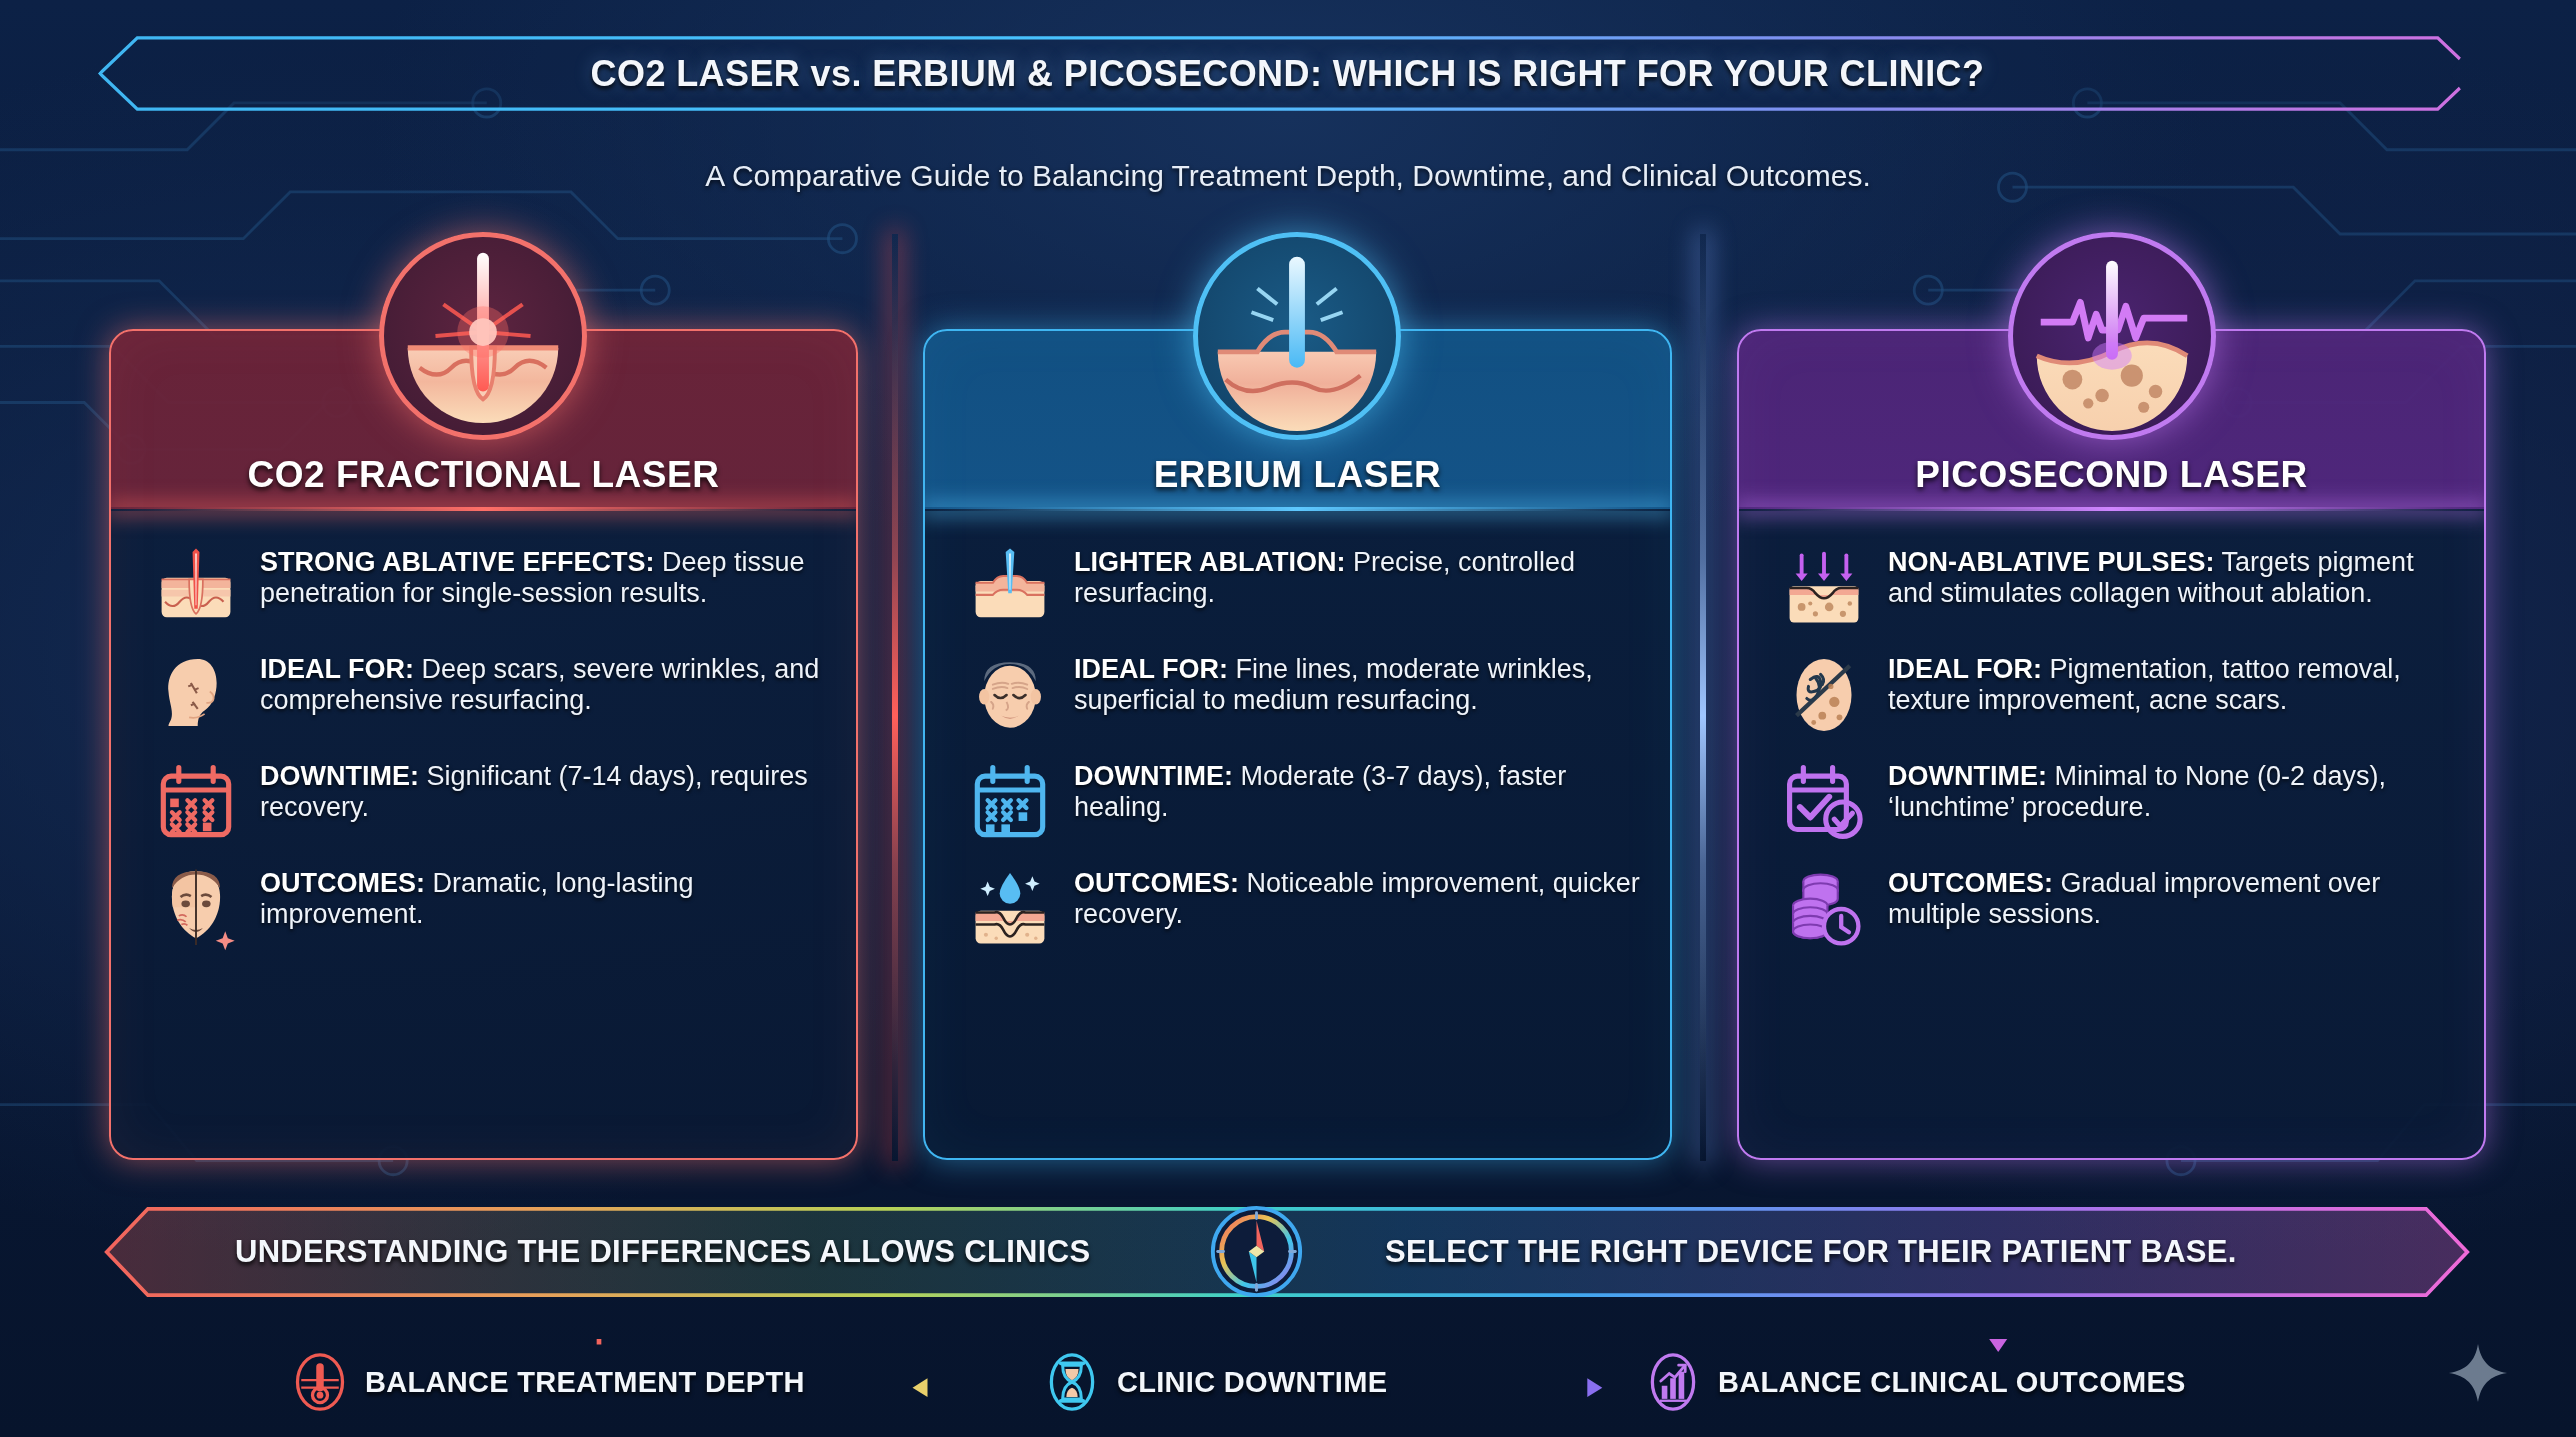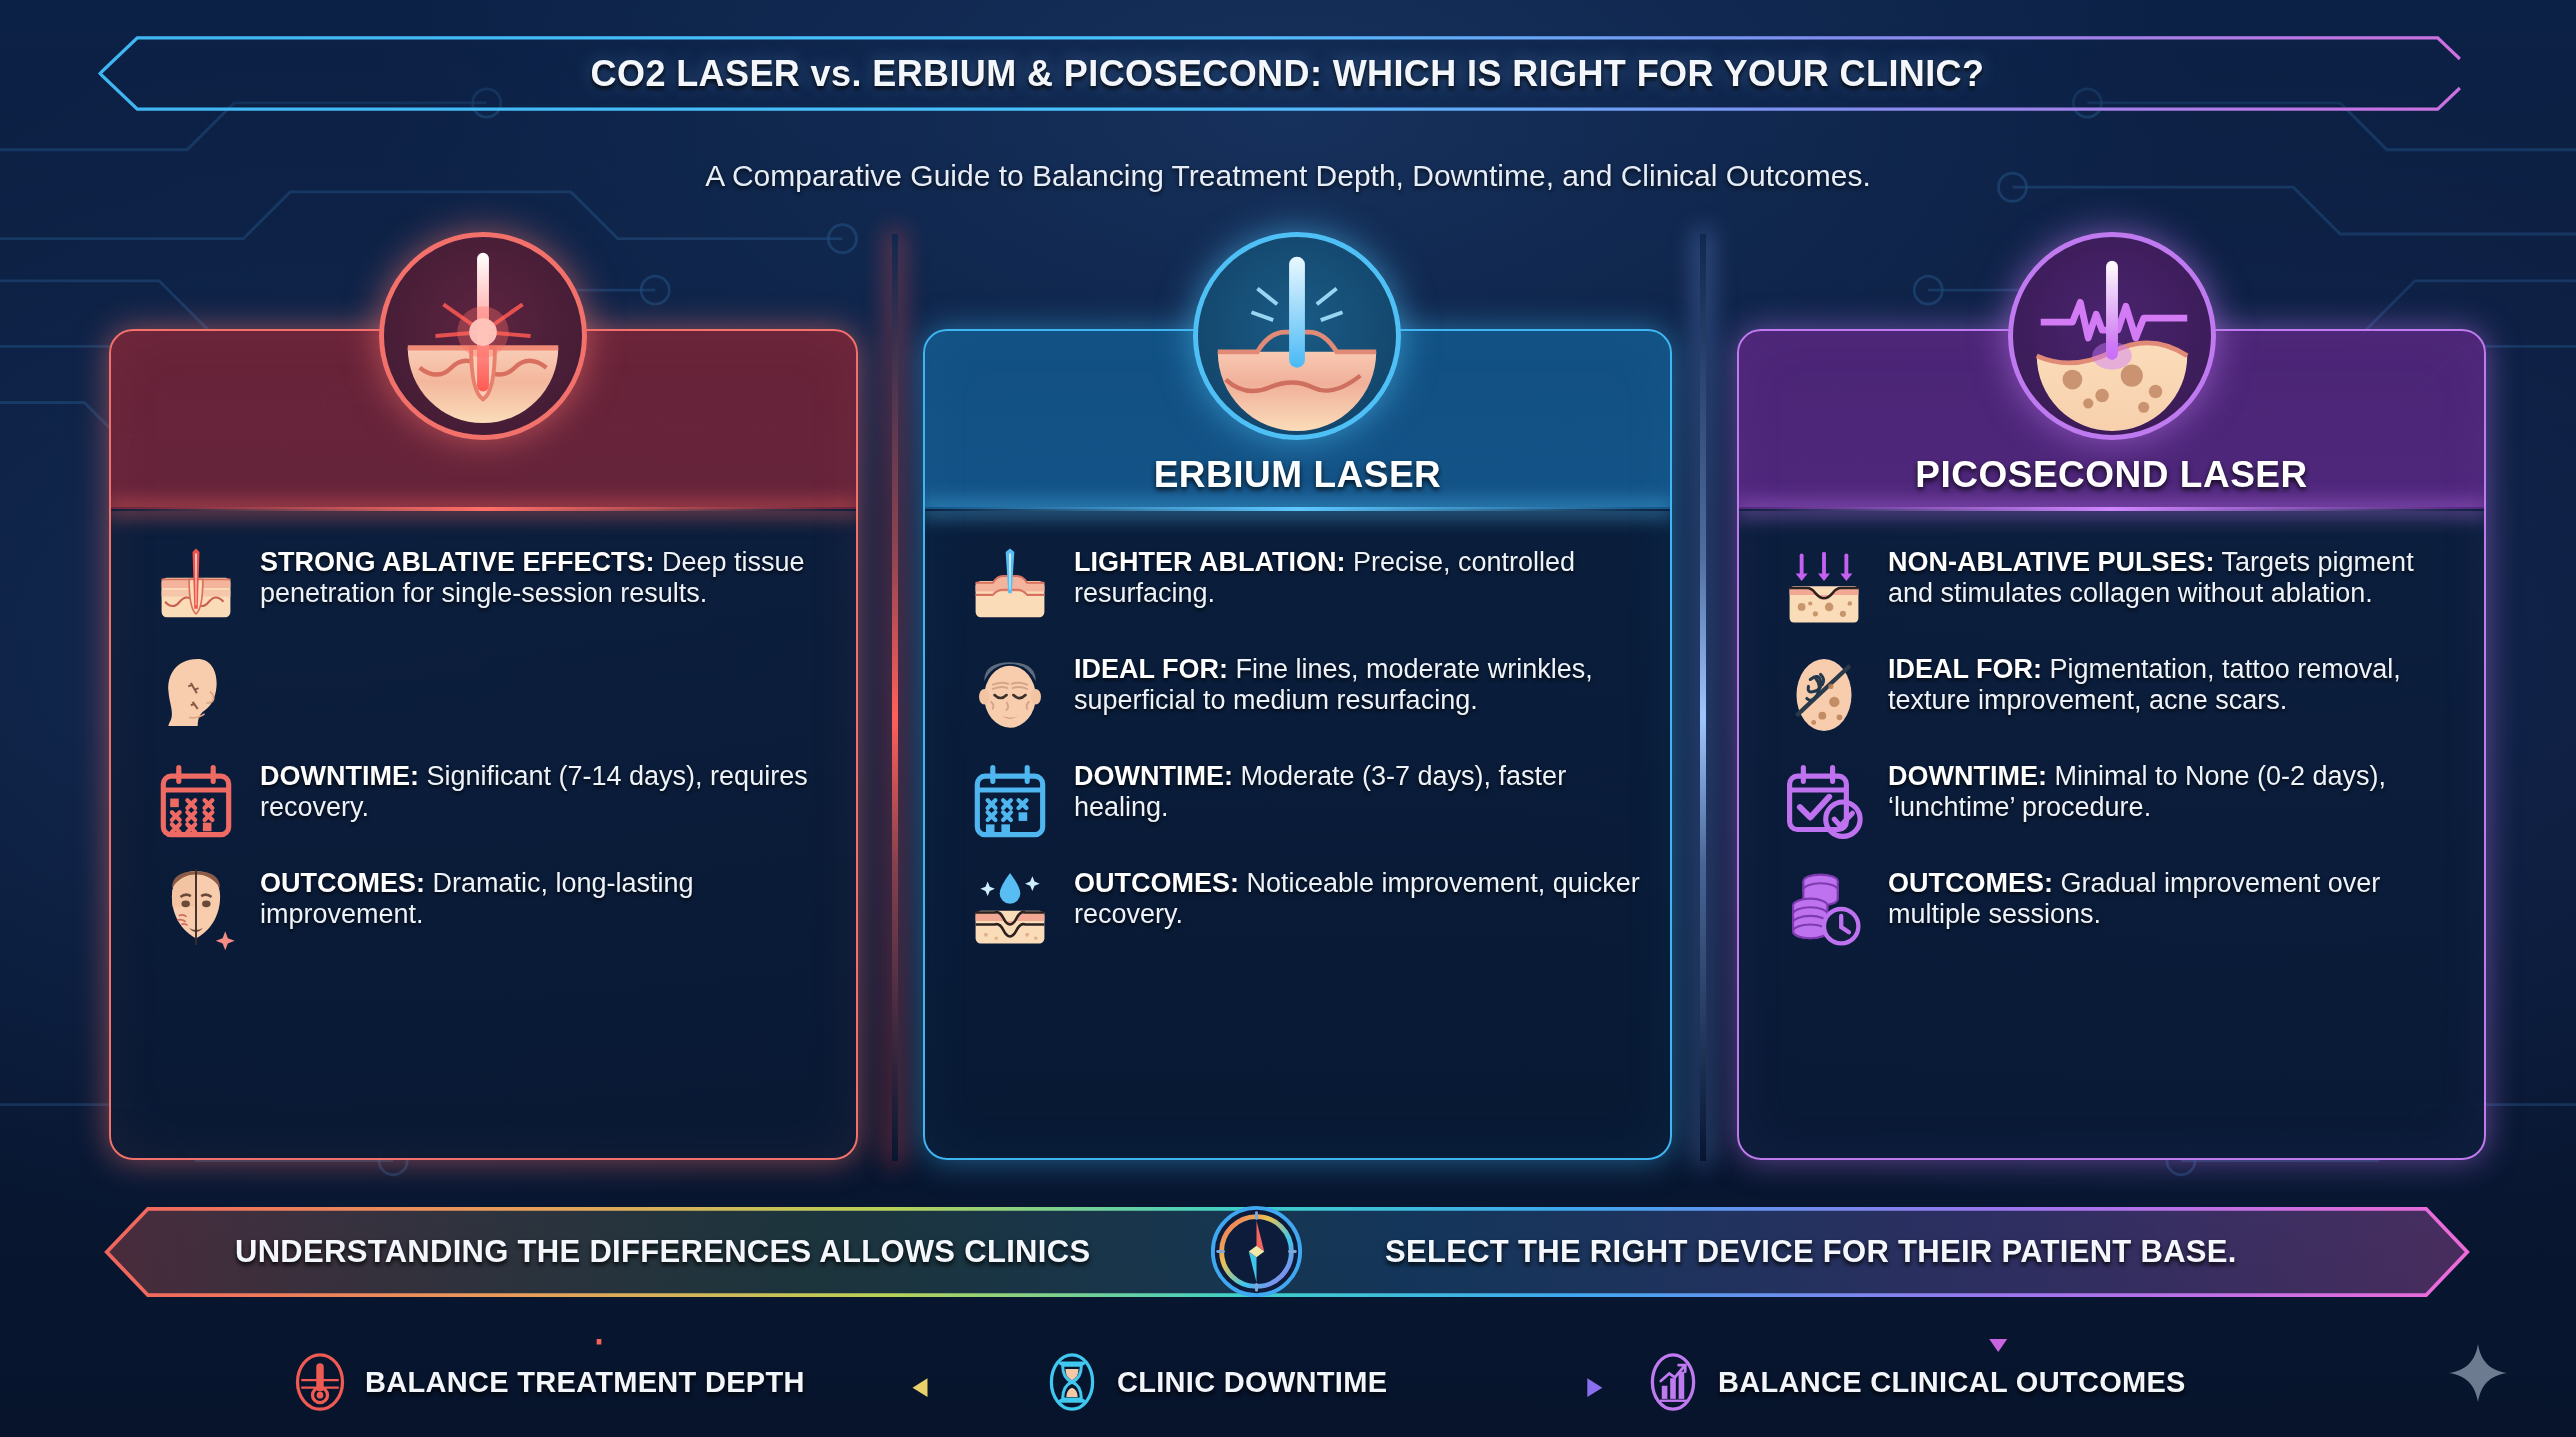--- a/index.html
+++ b/index.html
@@ -279,20 +279,23 @@
       </g>
       <path d="M14 43 H30 l4 -10 4 18 4 -12 3 8 h8 l4 -12 5 16 4 -10 h22" stroke="#d27bf5" stroke-width="3.4" fill="none" stroke-linejoin="round"></path>
       <rect x="47" y="12" width="6" height="50" rx="3" fill="url(#bm3)"></rect>
       <ellipse cx="50" cy="60" rx="10" ry="7" fill="#cf7bff" opacity=".45"></ellipse>
     </svg>
   </div>
 
   <div class="cols">
 
     <div class="card c1">
+      <div class="card-head">
+        <div class="ttl">CO2 FRACTIONAL LASER</div>
+      </div>
       <div class="head-glow"></div>
       <div class="feats">
 
         <div class="feat">
           <div class="ico">
             <svg viewBox="0 0 100 100">
               <rect x="10" y="38" width="80" height="46" rx="6" fill="#fbdcb9"></rect>
               <path d="M10 40 h80 v10 h-80 z" fill="#f3b49b"></path>
               <path d="M10 52 h80 v8 h-80 z" fill="#f6c6ab"></path>
               <path d="M10 40 h80" stroke="#d9715f" stroke-width="2.2" fill="none"></path>
@@ -315,20 +318,24 @@
               <path d="M66 46 q6 4 4 10 q-2 4 -8 3" fill="none" stroke="#e0a482" stroke-width="2"></path>
               <path d="M60 72 q-8 6 -18 4" fill="none" stroke="#e0a482" stroke-width="2"></path>
               <g stroke="#8a5a48" stroke-width="2.4" fill="none">
                 <path d="M44 36 l7 12"></path>
                   <path d="M41 40 l5 -2"></path>
                   <path d="M48 44 l5 -2"></path>
                 <path d="M46 58 l6 8"></path>
                   <path d="M44 62 l5 -2"></path>
               </g>
             </svg>
+          </div>
+          <div class="txt">
+            <b>IDEAL FOR:</b> 
+            <span>Deep scars, severe wrinkles, and comprehensive resurfacing.</span>
           </div>
         </div>
 
         <div class="feat">
           <div class="ico">
             <svg viewBox="0 0 100 100">
               <rect x="12" y="20" width="76" height="68" rx="9" fill="none" stroke="#ef6a63" stroke-width="6"></rect>
               <path d="M12 36 h76" stroke="#ef6a63" stroke-width="6"></path>
               <path d="M30 10 v16 M70 10 v16" stroke="#ef6a63" stroke-width="6" stroke-linecap="round"></path>
               <g stroke="#ef6a63" stroke-width="5" stroke-linecap="round">

